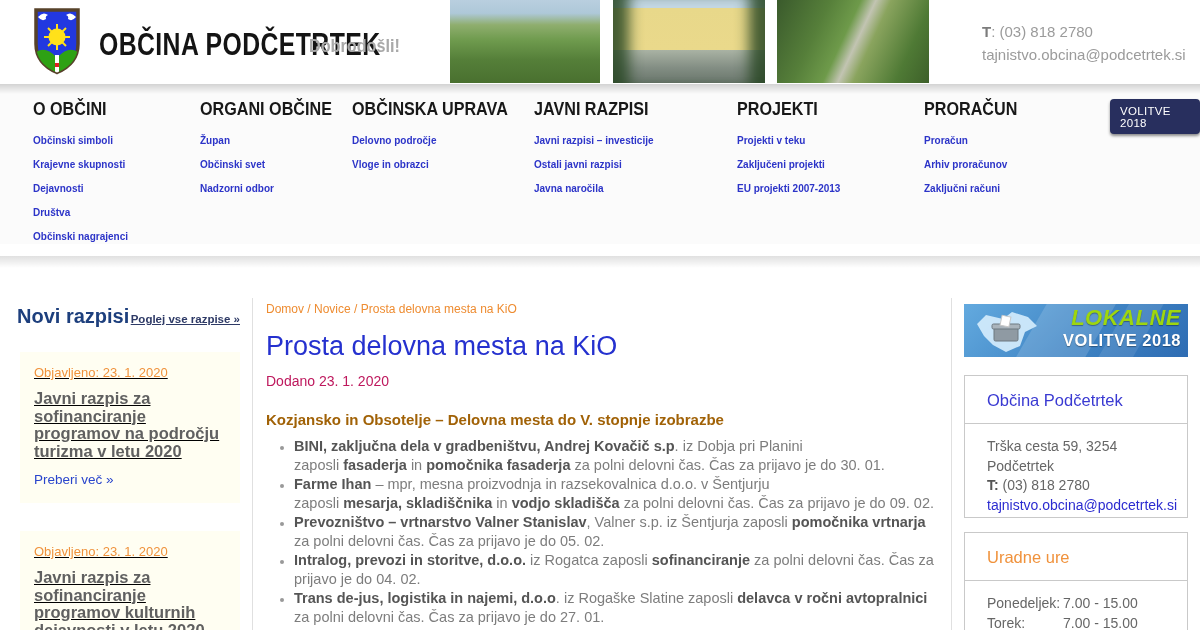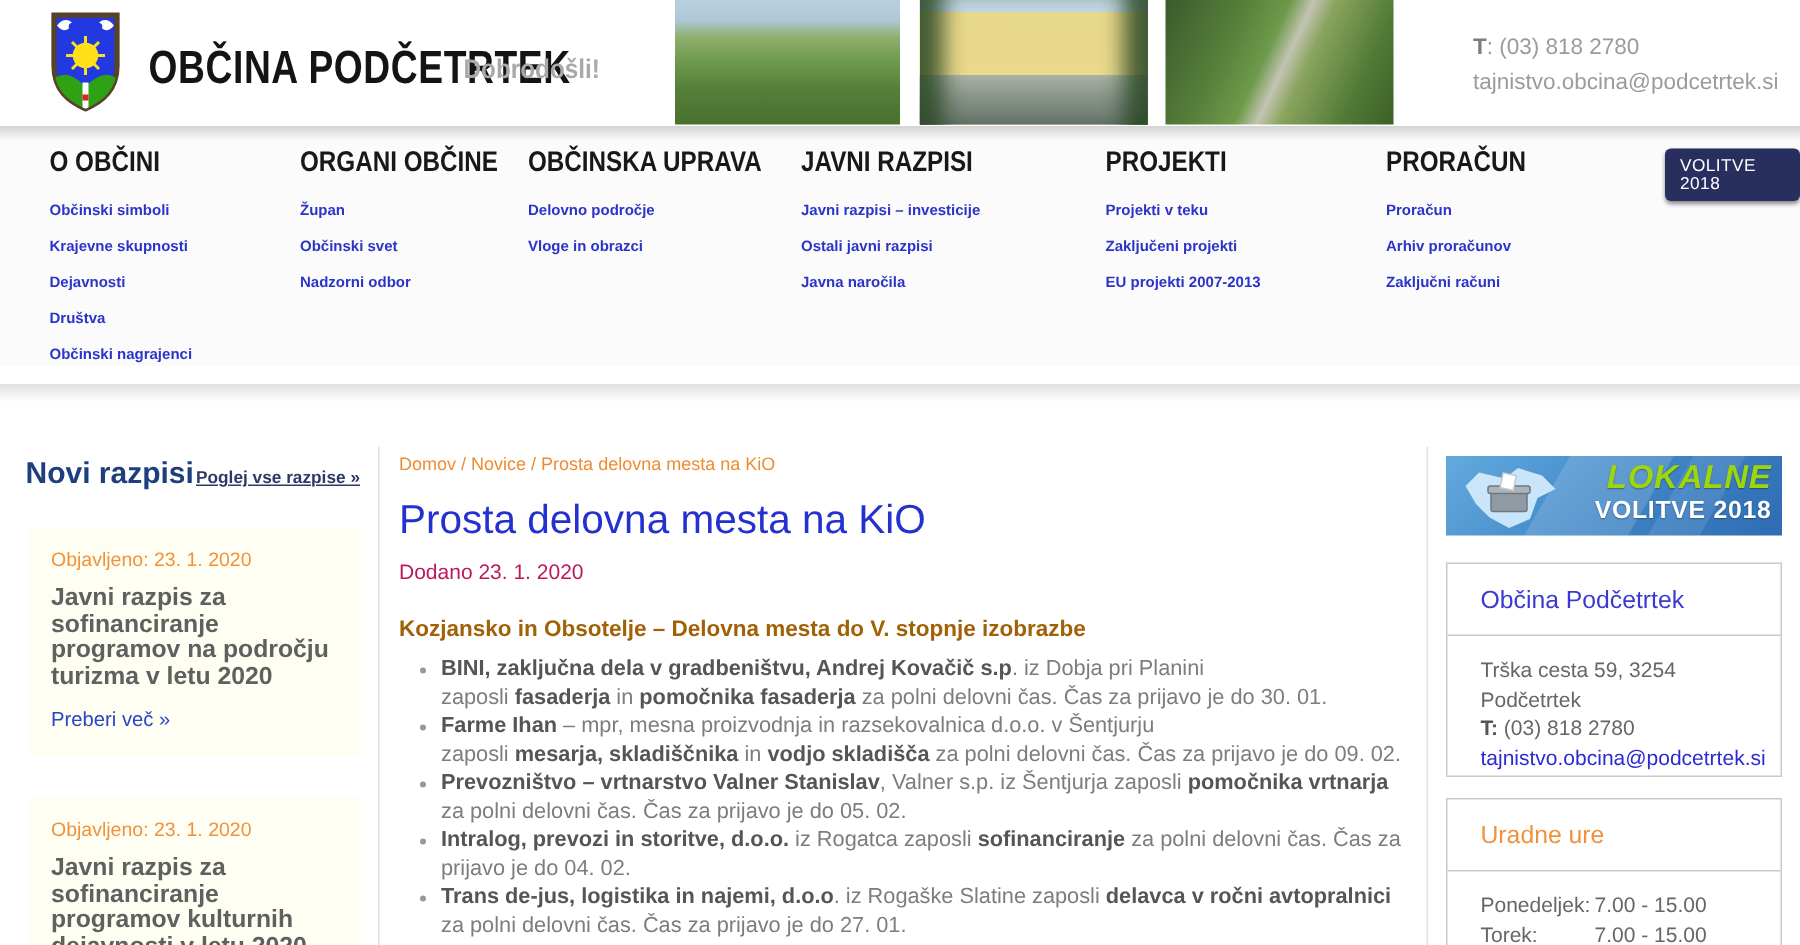--- a/index.html
+++ b/index.html
@@ -38,21 +38,21 @@
     padding:6px 10px 5px;border-radius:4px;box-shadow:0 2px 3px rgba(0,0,0,.45);letter-spacing:.3px;}
   .content-shadow{position:absolute;left:0;top:256px;width:1200px;height:12px;
     background:linear-gradient(180deg,rgba(0,0,0,.12),rgba(0,0,0,0));}
 
   
   .sb-left-head{position:absolute;left:17px;top:305px;width:223px;display:flex;
     justify-content:space-between;align-items:baseline;}
   .sb-left-title{font-size:20px;font-weight:700;color:#1d3f7d;}
   .see-all{font-size:11.5px;color:#2e3a66;text-decoration:underline;font-weight:700;}
   .news-list{position:absolute;left:20px;top:352px;width:220px;}
-  .news-card{background:#fffef2;padding:13px 14px 15px;margin-bottom:28px;box-sizing:border-box;}
+  .news-card{background:#fffef2;padding:13px 14px 15px;margin-bottom:28px;box-sizing:border-box;text-decoration:underline;}
   .news-date{font-size:13px;color:#f0923c;}
   .news-title{margin-top:10px;font-size:16.5px;line-height:17.5px;font-weight:700;color:#606060;}
   .news-more{display:inline-block;margin-top:12px;font-size:13.5px;color:#2945cc;}
 
   
   .center{position:absolute;left:252px;top:298px;width:700px;height:340px;box-sizing:border-box;
     border-left:1px solid #e0e0e0;border-right:1px solid #e0e0e0;padding:4px 13px 0;}
   .breadcrumb{font-size:12px;color:#ee8c31;}
   .breadcrumb a{color:#ee8c31;}
   .article-title{margin:15px 0 0;font-size:27px;font-weight:400;color:#2531cf;}

